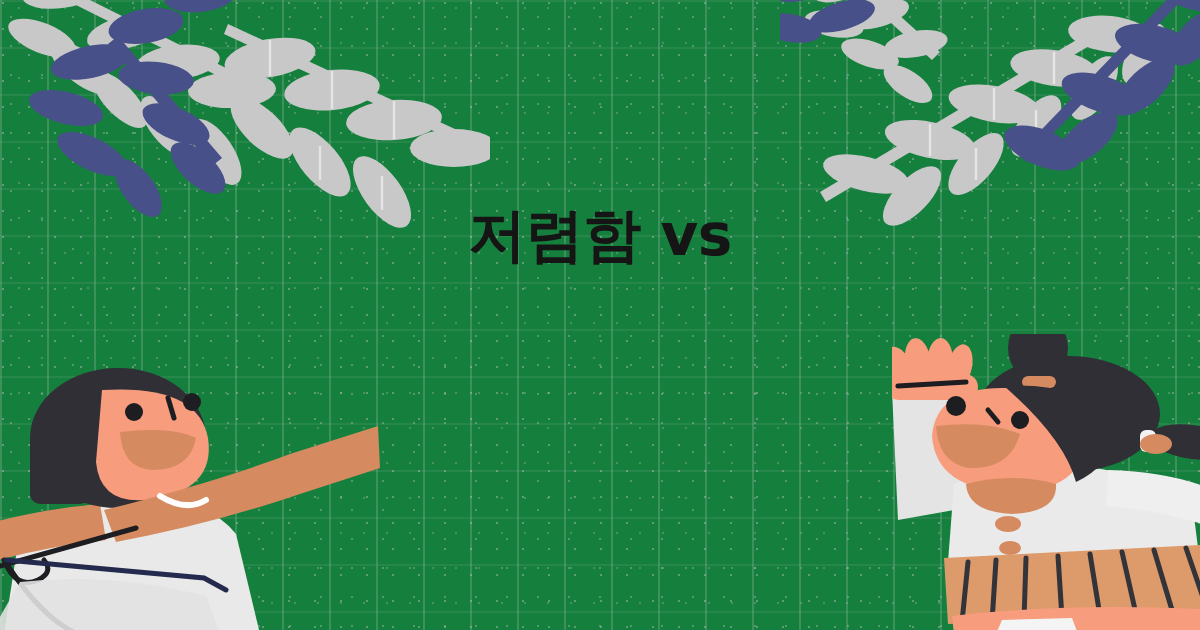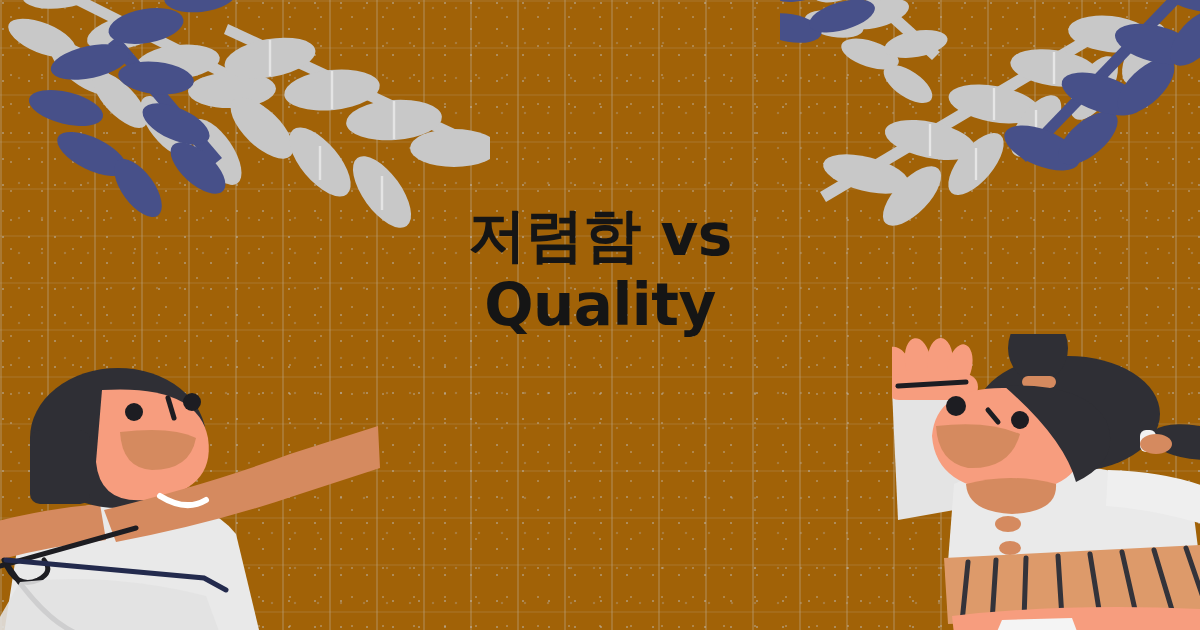--- a/index.html
+++ b/index.html
@@ -6,21 +6,21 @@
   html, body {
     margin: 0;
     padding: 0;
     background: #ffffff;
   }
   #canvas {
     position: relative;
     width: 1200px;
     height: 630px;
     overflow: hidden;
-    background-color: #a16207;
+    background-color: #15803d;
     font-family: "Liberation Sans", "DejaVu Sans", sans-serif;
   }
 
   
   .texture {
     position: absolute;
     inset: 0;
     z-index: 1;
     pointer-events: none;
     background-image:
@@ -266,16 +266,15 @@
         <line x1="294" y1="214" x2="314" y2="272"></line>
       </g>
 
       <path d="M60 282 Q180 268 330 276 L330 300 L62 300 Z" fill="#f79d7e"></path>
       <path d="M110 286 L180 284 L186 300 L104 300 Z" fill="#f4f4f4"></path>
     </svg>
   </div>
 
   <div id="title-block">
     <span class="title-line">저렴함 vs</span>
-    <span class="title-line">Quality</span>
   </div>
 
 </div>
 
 </body></html>

